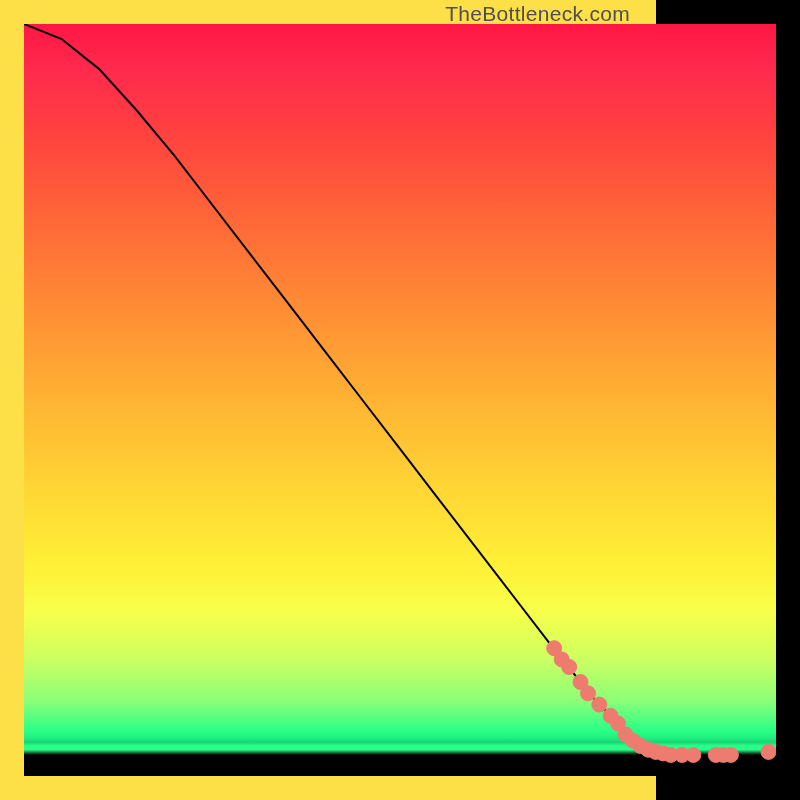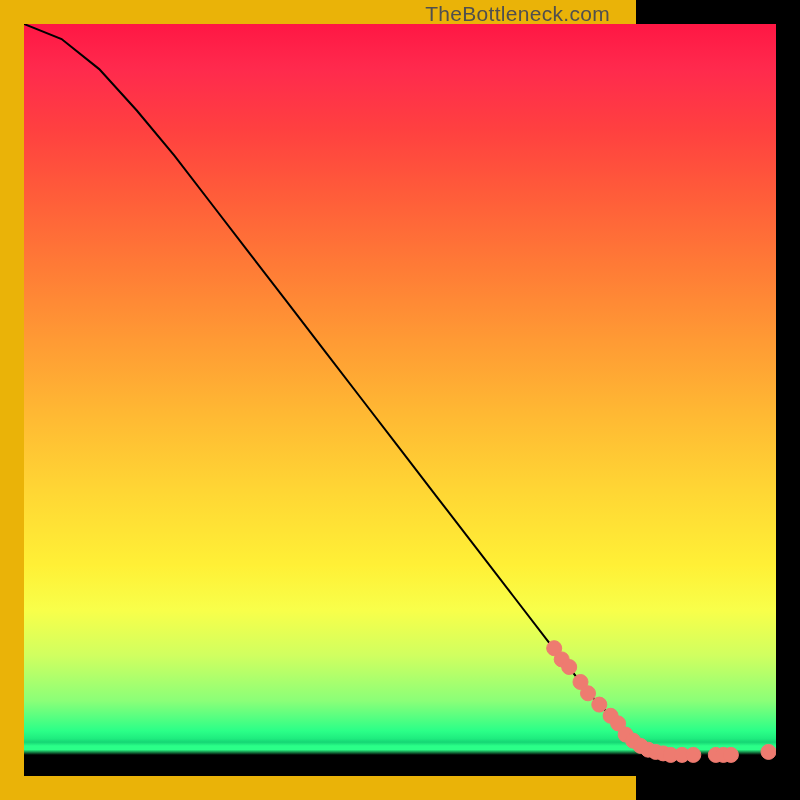--- a/index.html
+++ b/index.html
@@ -8,21 +8,22 @@
     width: 800px;
     height: 800px;
     background: #000;
     font-family: Arial, Helvetica, sans-serif;
     overflow: hidden;
   }
   .frame {
     position: relative;
     width: 636px;
     height: 800px;
-    background: #eab308;
+    background: #fde047;
+    padding-left: 20px;
   }
   .plot {
     position: absolute;
     left: 24px;
     top: 24px;
     width: 752px;
     height: 752px;
     
     background: linear-gradient(to bottom,
       #ff1744 0%,

